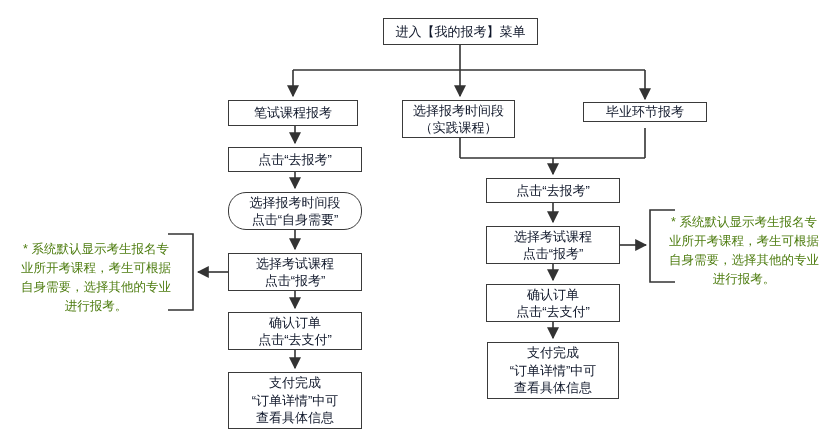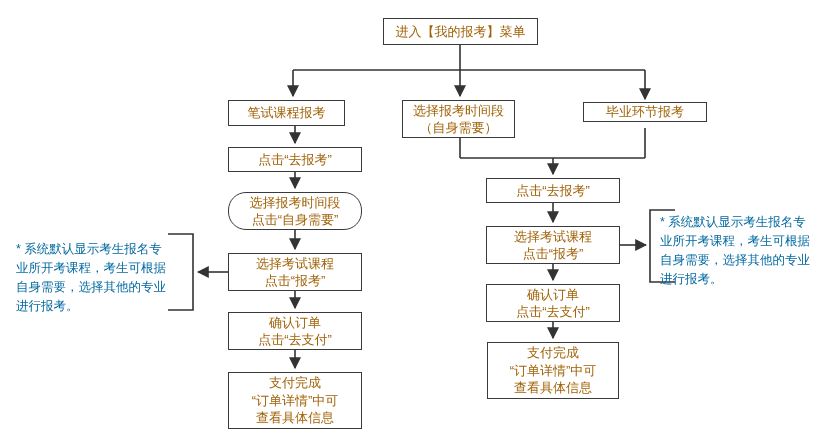--- a/index.html
+++ b/index.html
@@ -22,29 +22,29 @@
     box-sizing: border-box;
     background: #ffffff;
     border: 1.5px solid #3a3a3a;
     display: flex;
     flex-direction: column;
     align-items: center;
     justify-content: center;
     text-align: center;
     font-size: 13px;
     line-height: 17.5px;
-    color: #a16207;
+    color: #0f172a;
     white-space: nowrap;
   }
   .note {
     position: absolute;
     font-size: 12.5px;
     line-height: 19px;
-    color: #0369a1;
-    text-align: left;
+    color: #4d7c0f;
+    text-align: center;
     white-space: nowrap;
   }
 </style>
 </head>
 <body>
 
 <div class="canvas">
 
   <svg class="connector-layer" width="839" height="440" viewBox="0 0 839 440" xmlns="http://www.w3.org/2000/svg">
     <defs>
@@ -91,27 +91,27 @@
         <path d="M620,245 L646,245" marker-end="url(#arrow)"></path>
         <path d="M675,210 L650,210 L650,282 L675,282"></path>
       </g>
     </g>
   </svg>
 
   <div class="box" style="left:383px; top:18px; width:155px; height:27px;">
     <div>进入【我的报考】菜单</div>
   </div>
 
-  <div class="box" style="left:228px; top:100px; width:117px; height:26px;">
+  <div class="box" style="left:228px; top:100px; width:130px; height:26px;">
     <div>笔试课程报考</div>
   </div>
 
   <div class="box" style="left:402px; top:100px; width:113px; height:38px;">
     <div>选择报考时间段</div>
-    <div>（自身需要）</div>
+    <div>（实践课程）</div>
   </div>
 
   <div class="box" style="left:583px; top:102px; width:124px; height:20px;">
     <div>毕业环节报考</div>
   </div>
 
   <div class="box" style="left:228px; top:147px; width:134px; height:25px;">
     <div>点击“去报考”</div>
   </div>
 

